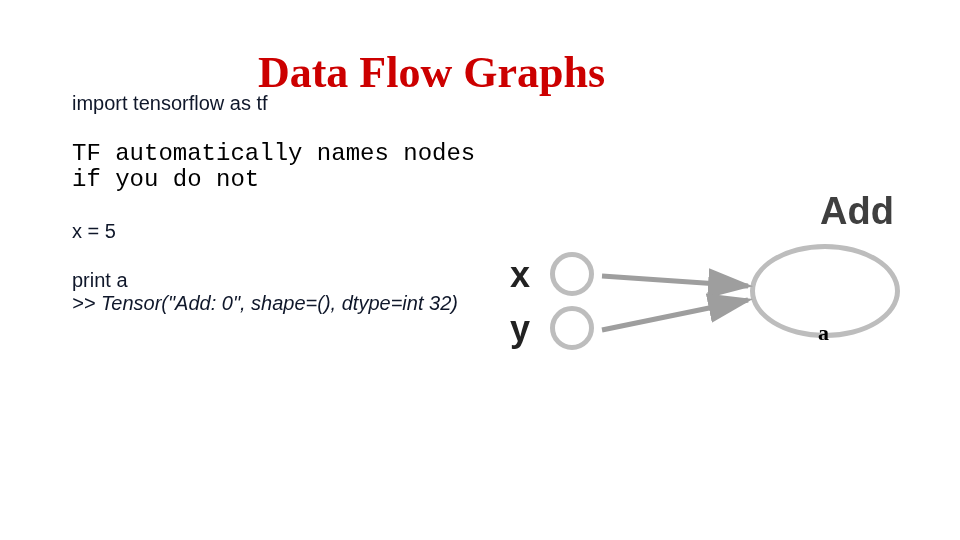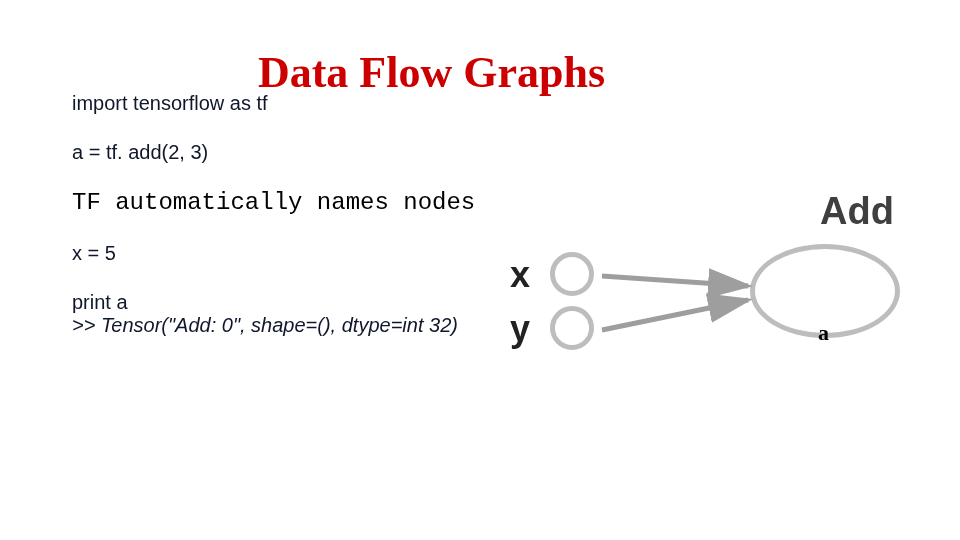--- a/index.html
+++ b/index.html
@@ -107,24 +107,24 @@
 </style>
 </head>
 <body>
 
 <h1 class="title">Data Flow Graphs</h1>
 
 <div class="content">
 
   <p class="code block">import tensorflow as tf</p>
 
-  <p class="code block">a = tf. add(2, 3)</p>
 
   <div class="block">
     <p class="explain">TF automatically names nodes</p>
+    <p class="explain">if you do not</p>
   </div>
 
   <div class="block">
     <p class="code">x = 5</p>
   </div>
 
   <div class="block">
     <p class="code">print a</p>
     <p class="code italic">&gt;&gt; Tensor("Add: 0", shape=(), dtype=int 32)</p>
   </div>

